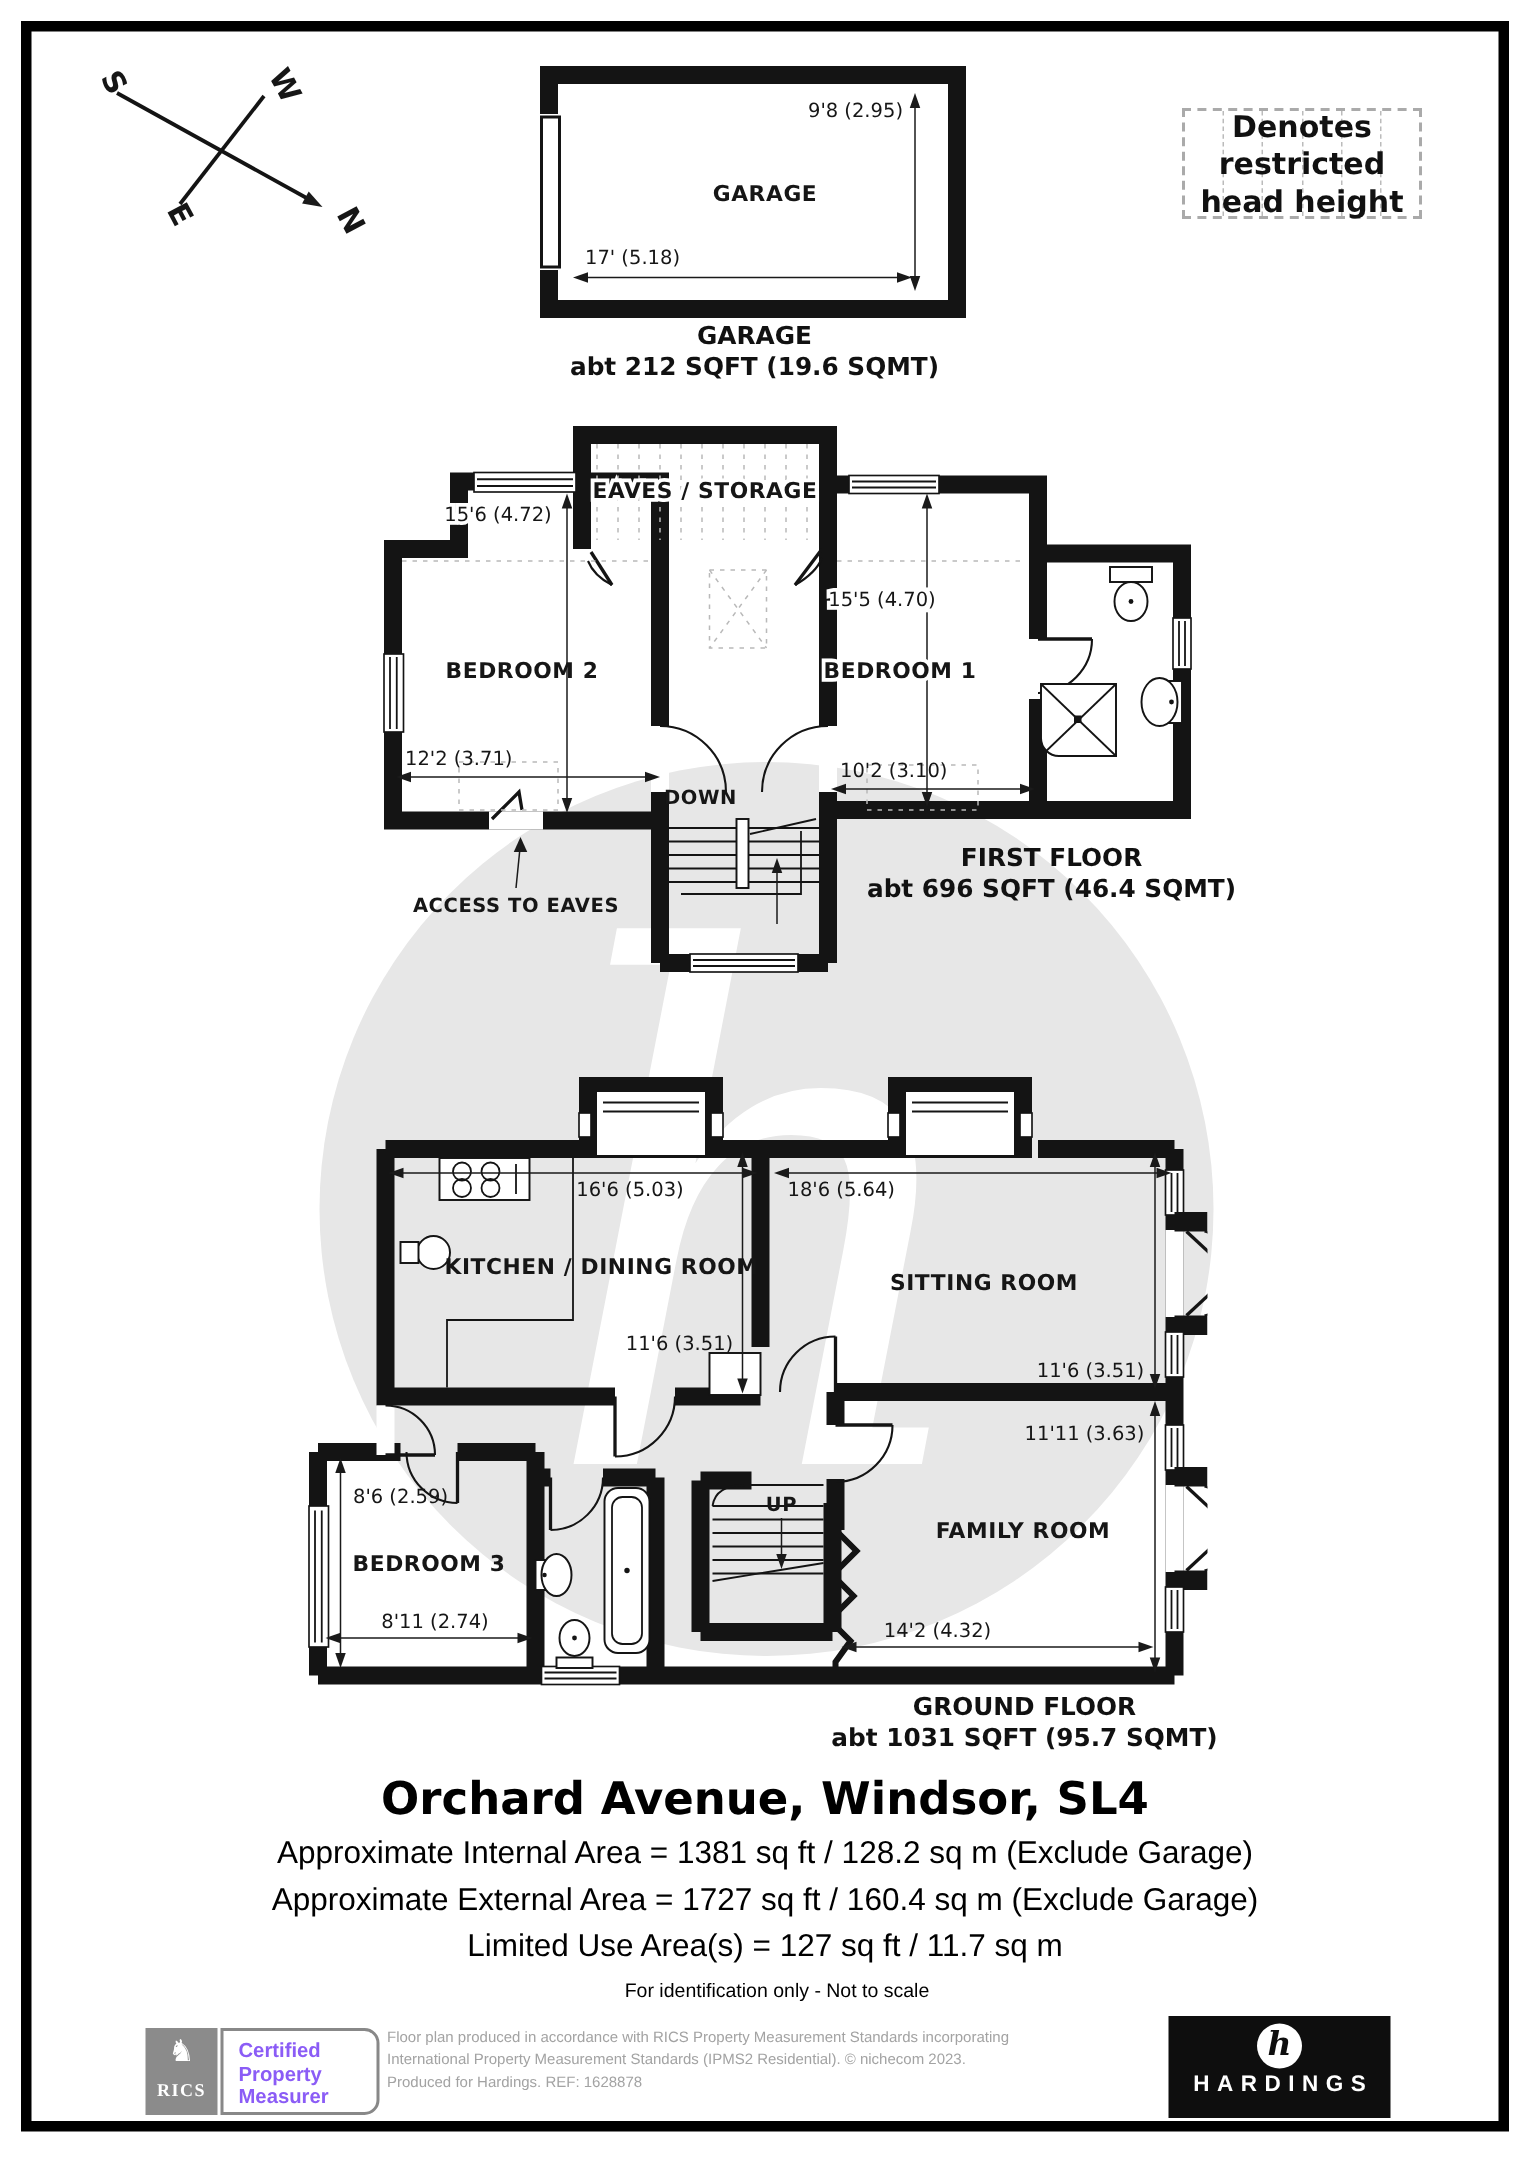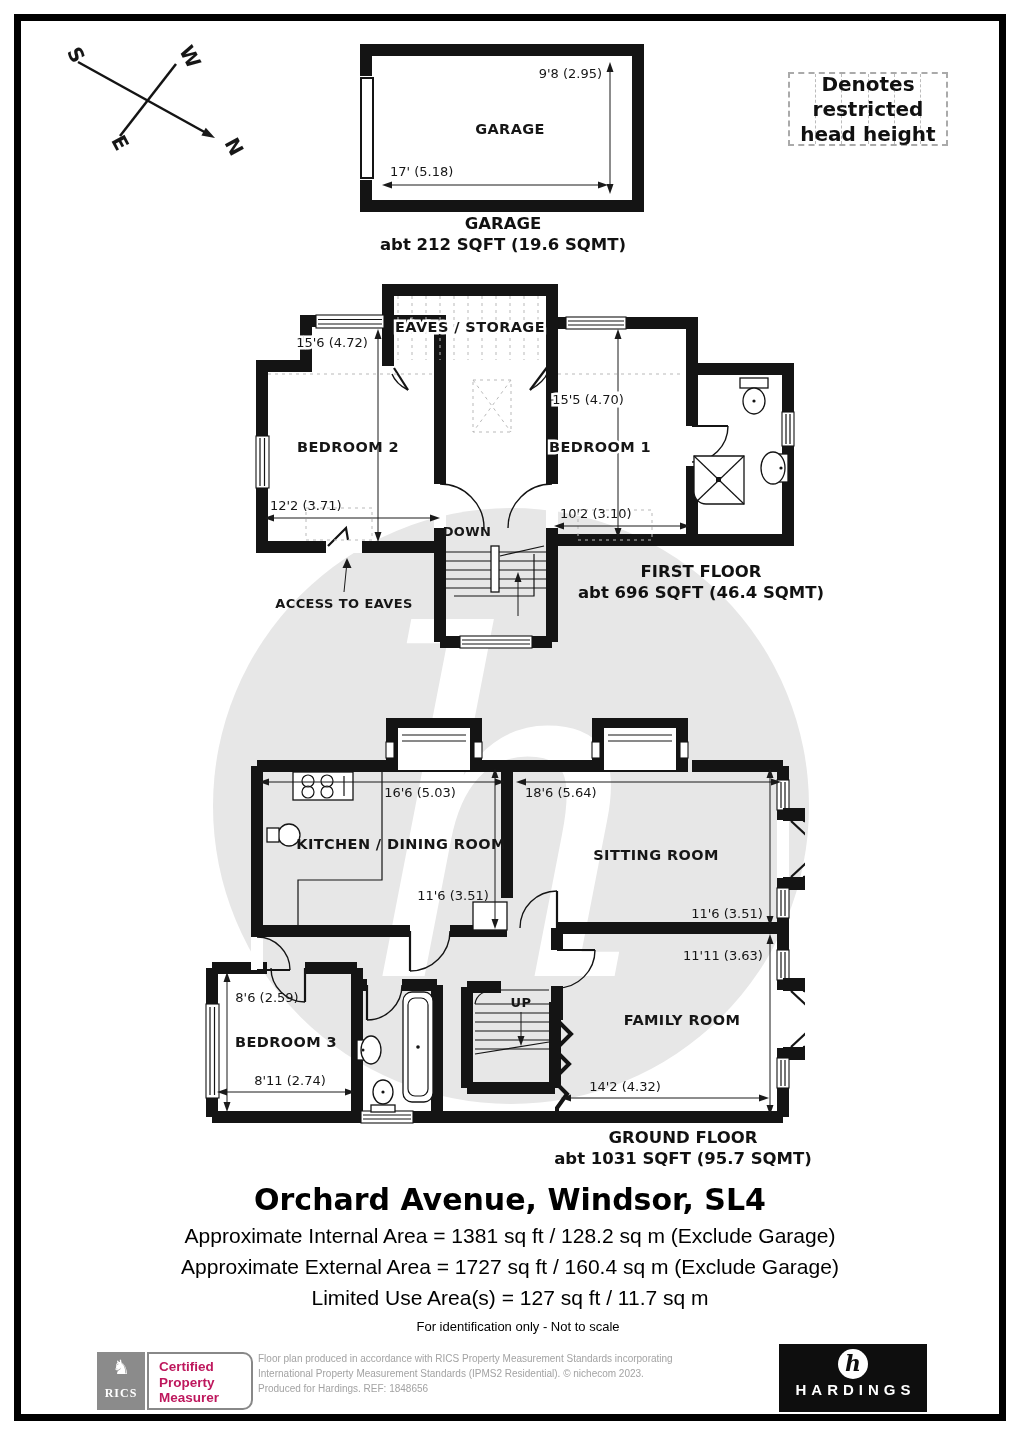--- a/index.html
+++ b/index.html
@@ -34,21 +34,21 @@
   .legend .txt{position:absolute;inset:0;display:flex;align-items:center;justify-content:center;text-align:center;font-weight:bold;font-size:20px;color:#111;padding:4px;line-height:1.25;}
   
   .title-block{position:absolute;left:0;right:0;top:1182px;text-align:center;color:#000;}
   .address{font-size:30px;font-weight:bold;font-family:"DejaVu Sans",sans-serif;}
   .area-line{font-size:21px;font-family:"Liberation Sans",sans-serif;margin-top:7px;text-align:center;}
   .disclaimer{font-size:13px;font-family:"Liberation Sans",sans-serif;margin-top:9px;margin-left:16px;}
   
   .rics-box{position:absolute;left:97px;top:1352px;width:48px;height:58px;background:#8b8b8b;color:#fff;text-align:center;}
   .rics-box .lion{font-size:20px;line-height:30px;display:block;}
   .rics-box .rics-label{font-size:12px;font-weight:bold;letter-spacing:1px;font-family:Liberation Serif, serif;}
-  .cert-box{position:absolute;left:147px;top:1352px;width:106px;height:58px;border:2px solid #888;border-radius:0 10px 10px 0;box-sizing:border-box;padding:5px 0 0 10px;color:#be185d;font-weight:bold;font-size:13.5px;line-height:1.16;font-family:"Liberation Sans",sans-serif;}
+  .cert-box{position:absolute;left:147px;top:1352px;width:106px;height:58px;border:2px solid #888;border-radius:0 10px 10px 0;box-sizing:border-box;padding:5px 0 0 10px;color:#8b5cf6;font-weight:bold;font-size:13.5px;line-height:1.16;font-family:"Liberation Sans",sans-serif;}
   .legal{position:absolute;left:258px;top:1351px;width:505px;color:#a3a3a3;font-size:10px;line-height:1.5;font-family:"Liberation Sans",sans-serif;}
   .hardings{position:absolute;left:779px;top:1344px;width:148px;height:68px;background:#0e0e0e;color:#fff;text-align:center;}
   .hardings .circle{width:30px;height:30px;border-radius:50%;background:#fff;color:#0e0e0e;margin:5px auto 2px;font-family:"DejaVu Serif",serif;font-style:italic;font-weight:bold;font-size:22px;line-height:28px;}
   .hardings .name{font-size:15px;font-weight:bold;letter-spacing:5px;text-indent:5px;font-family:"Liberation Sans",sans-serif;}
 </style>
 </head>
 <body>
 
 <div class="frame"></div>
 
@@ -388,18 +388,18 @@
   <span class="rics-label">RICS</span>
 </div>
 <div class="cert-box">
   <div>Certified</div>
   <div>Property</div>
   <div>Measurer</div>
 </div>
 <div class="legal">
   <div>Floor plan produced in accordance with RICS Property Measurement Standards incorporating</div>
   <div>International Property Measurement Standards (IPMS2 Residential).   © nichecom 2023.</div>
-  <div>Produced for Hardings.   REF: 1848656</div>
+  <div>Produced for Hardings.   REF: 1628878</div>
 </div>
 <div class="hardings">
   <div class="circle">h</div>
   <div class="name">HARDINGS</div>
 </div>
 
 </body></html>

